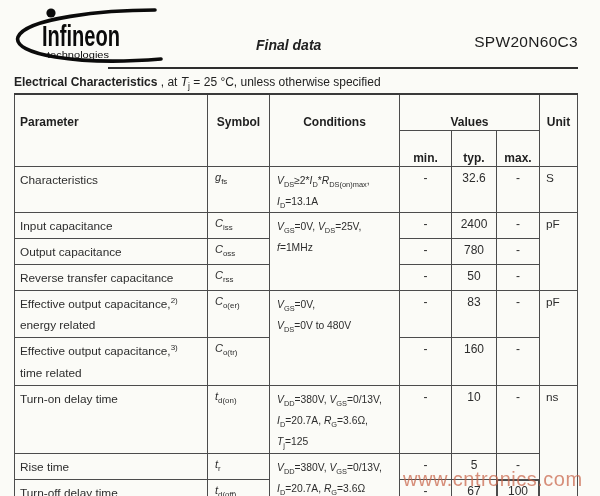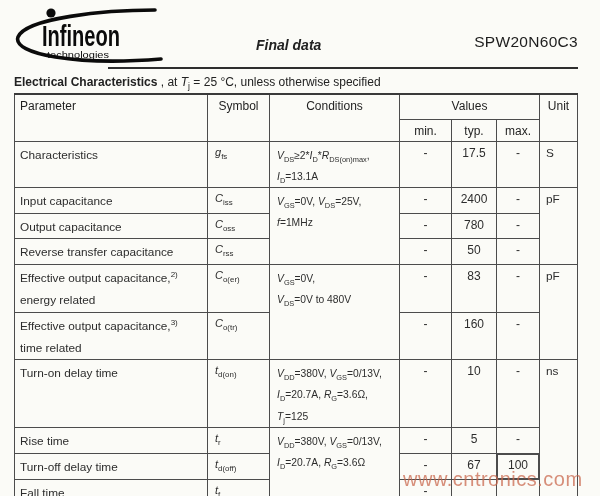--- a/index.html
+++ b/index.html
@@ -15,21 +15,21 @@
   .header-rule{position:absolute;left:108px;top:67px;width:470px;height:0;border-top:2px solid #2e2e2e}
   .section-heading{position:absolute;left:14px;top:75px;font-size:12px;white-space:nowrap;color:#222}
   .section-heading .bold{font-weight:bold}
   
   table.ec{
     position:absolute;left:14px;top:93px;width:563px;
     border-collapse:collapse;table-layout:fixed;
     border:1.5px solid #3a3a3a;border-top-width:2px;
   }
   table.ec td, table.ec th{border:1px solid #4c4c4c;vertical-align:top;overflow:hidden}
-  table.ec th{font-size:12px;font-weight:normal;text-align:center;padding-top:4px;color:#1f1f1f}
+  table.ec th{font-size:12px;font-weight:bold;text-align:center;padding-top:20px;color:#1f1f1f}
   table.ec th.th-left{text-align:left;padding-left:5px}
   td.param{font-size:11.8px;padding:3px 3px 0 5px;line-height:1.85;text-align:left}
   td.sym{font-size:11px;padding:4px 2px 0 7px}
   td.cond{font-size:10.3px;padding:3px 2px 0 7px;line-height:2.05}
   td.val{font-size:12px;text-align:center;padding-top:4px}
   td.unit{font-size:11.8px;padding:4px 2px 0 6px;text-align:left}
   td.cell-emph{box-shadow:inset 0 0 0 1px #4c4c4c}
   sub{font-size:72%;line-height:0}
   sup{font-size:68%;line-height:0}
   i{font-style:italic}
@@ -84,21 +84,21 @@
       <th>typ.</th>
       <th>max.</th>
     </tr>
   </thead>
   <tbody>
     <tr class="r0">
       <td class="param">Characteristics</td>
       <td class="sym"><i>g</i><sub>fs</sub></td>
       <td class="cond"><i>V</i><sub>DS</sub>≥2*<i>I</i><sub>D</sub>*<i>R</i><sub>DS(on)max</sub>,<br><i>I</i><sub>D</sub>=13.1A</td>
       <td class="val">-</td>
-      <td class="val">17.5</td>
+      <td class="val">32.6</td>
       <td class="val">-</td>
       <td class="unit">S</td>
     </tr>
     <tr class="r1">
       <td class="param">Input capacitance</td>
       <td class="sym"><i>C</i><sub>iss</sub></td>
       <td class="cond" rowspan="3"><i>V</i><sub>GS</sub>=0V, <i>V</i><sub>DS</sub>=25V,<br><i>f</i>=1MHz</td>
       <td class="val">-</td>
       <td class="val">2400</td>
       <td class="val">-</td>

